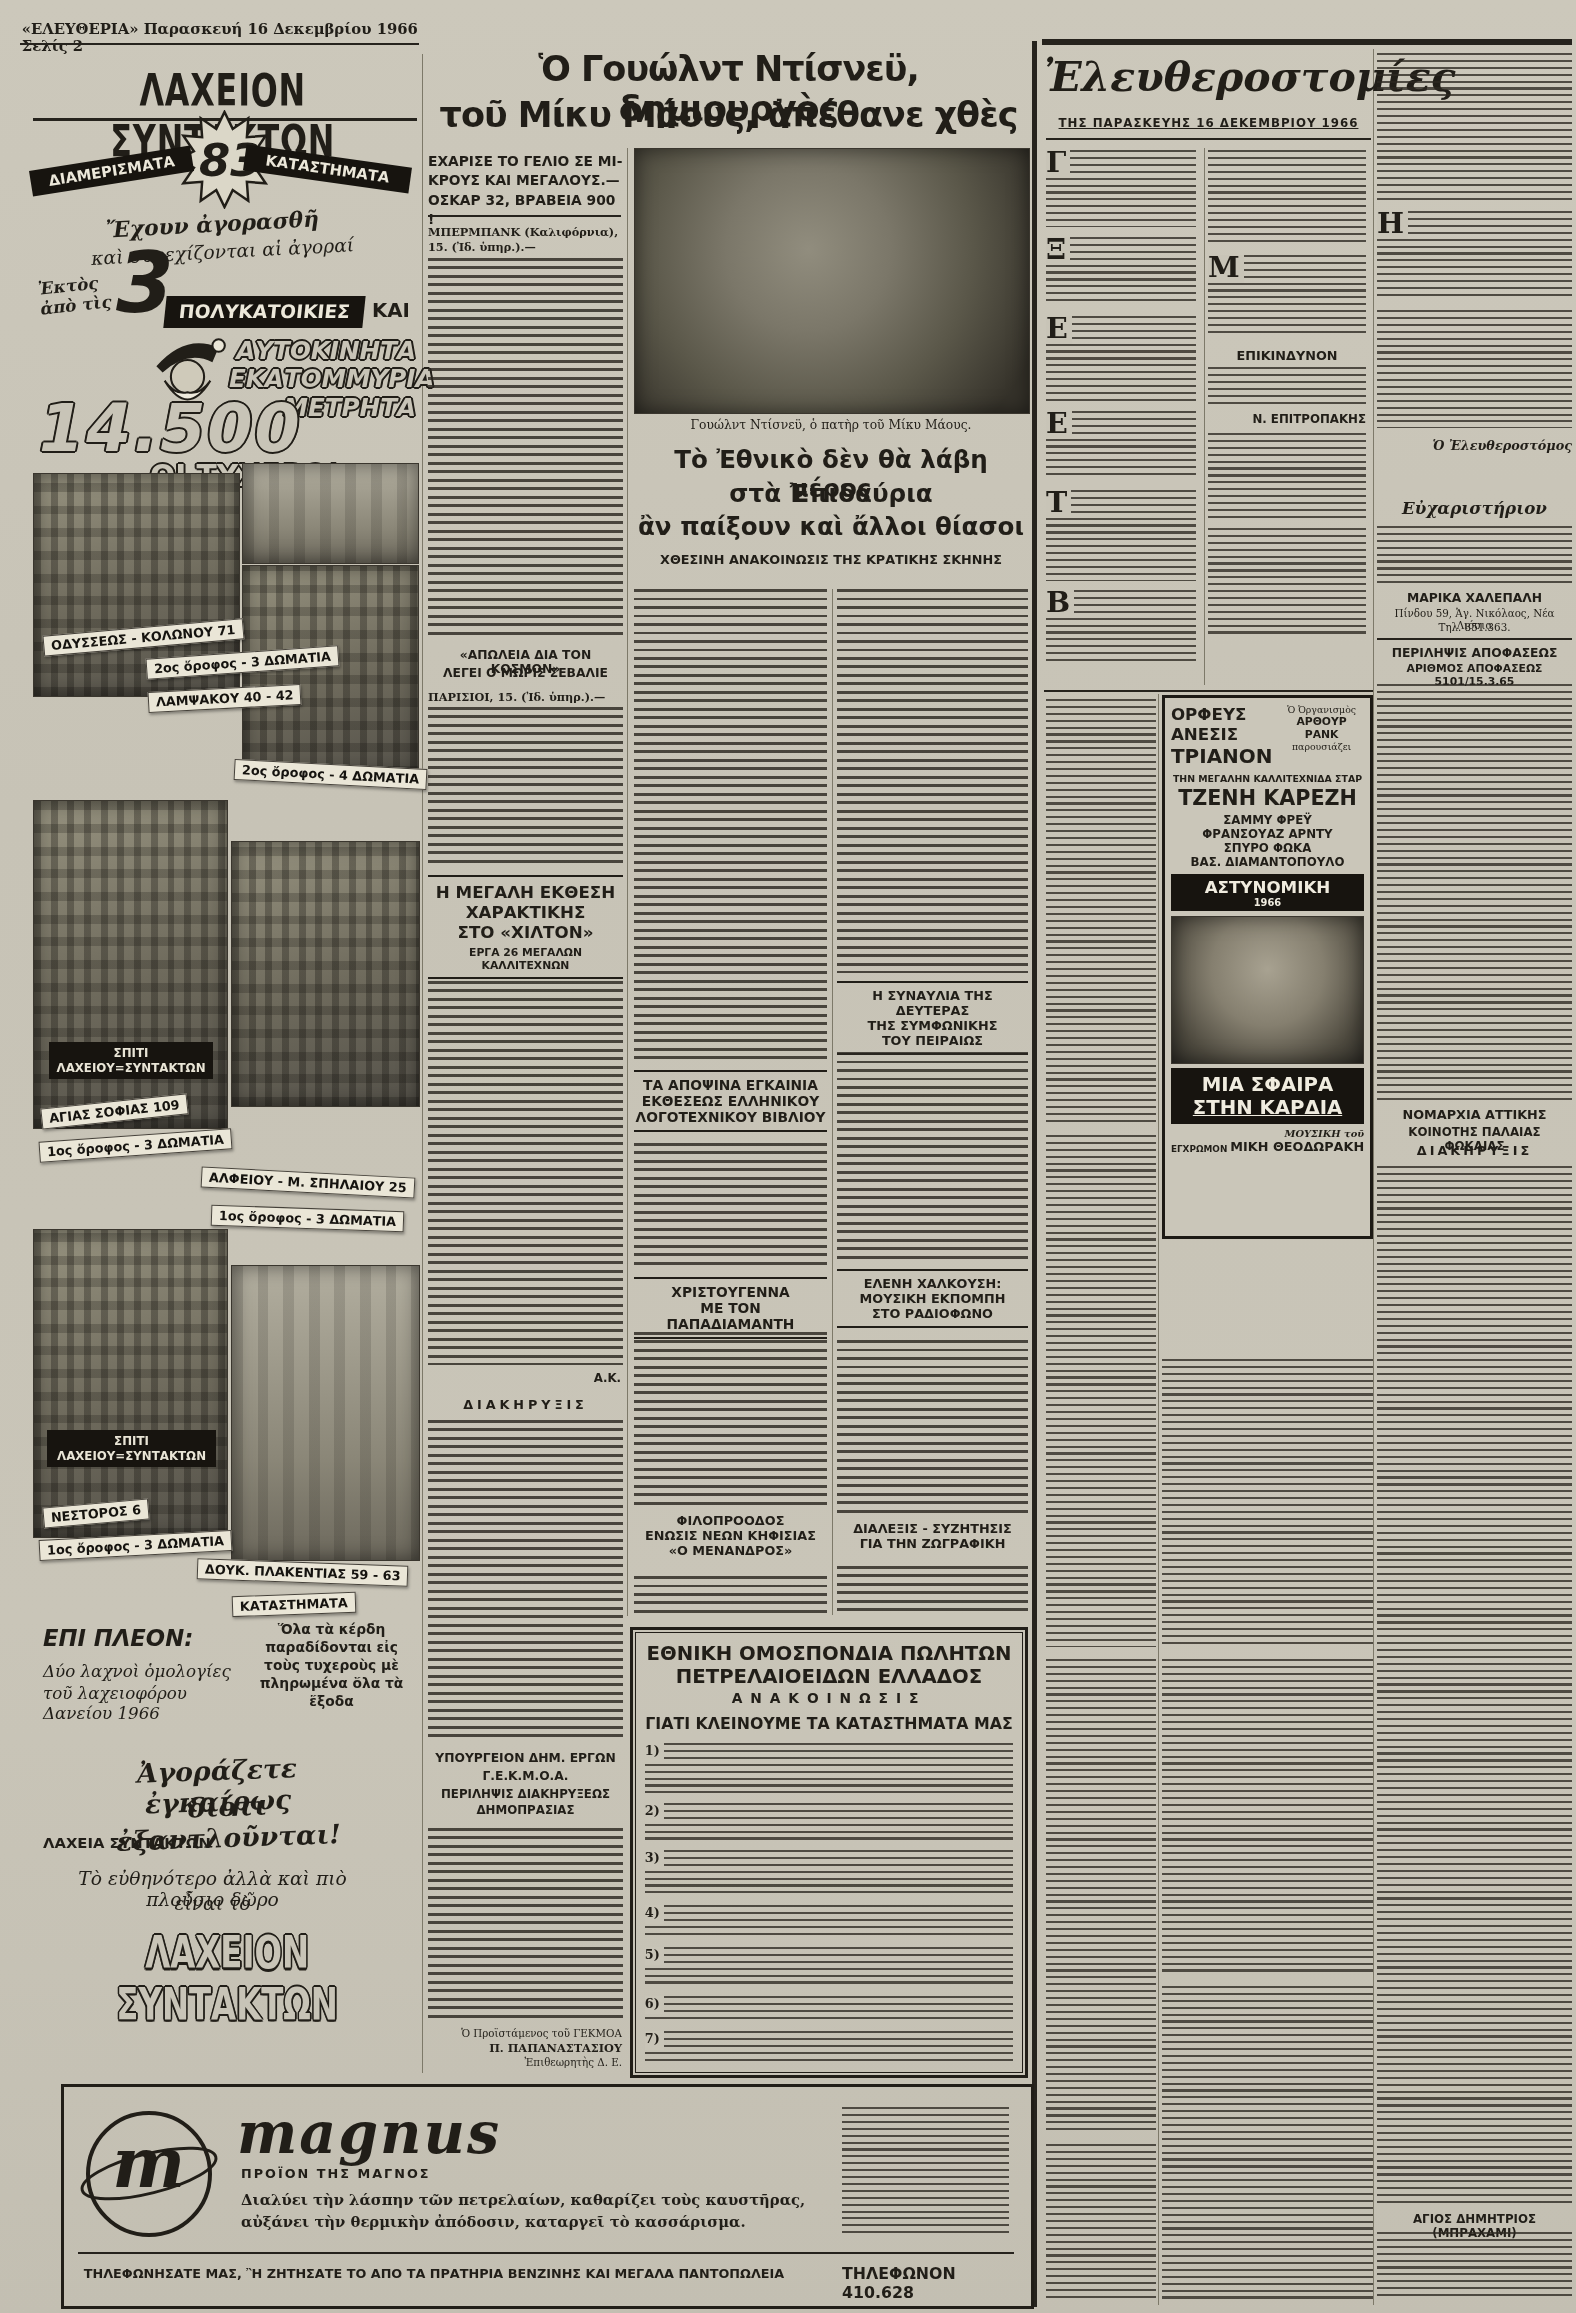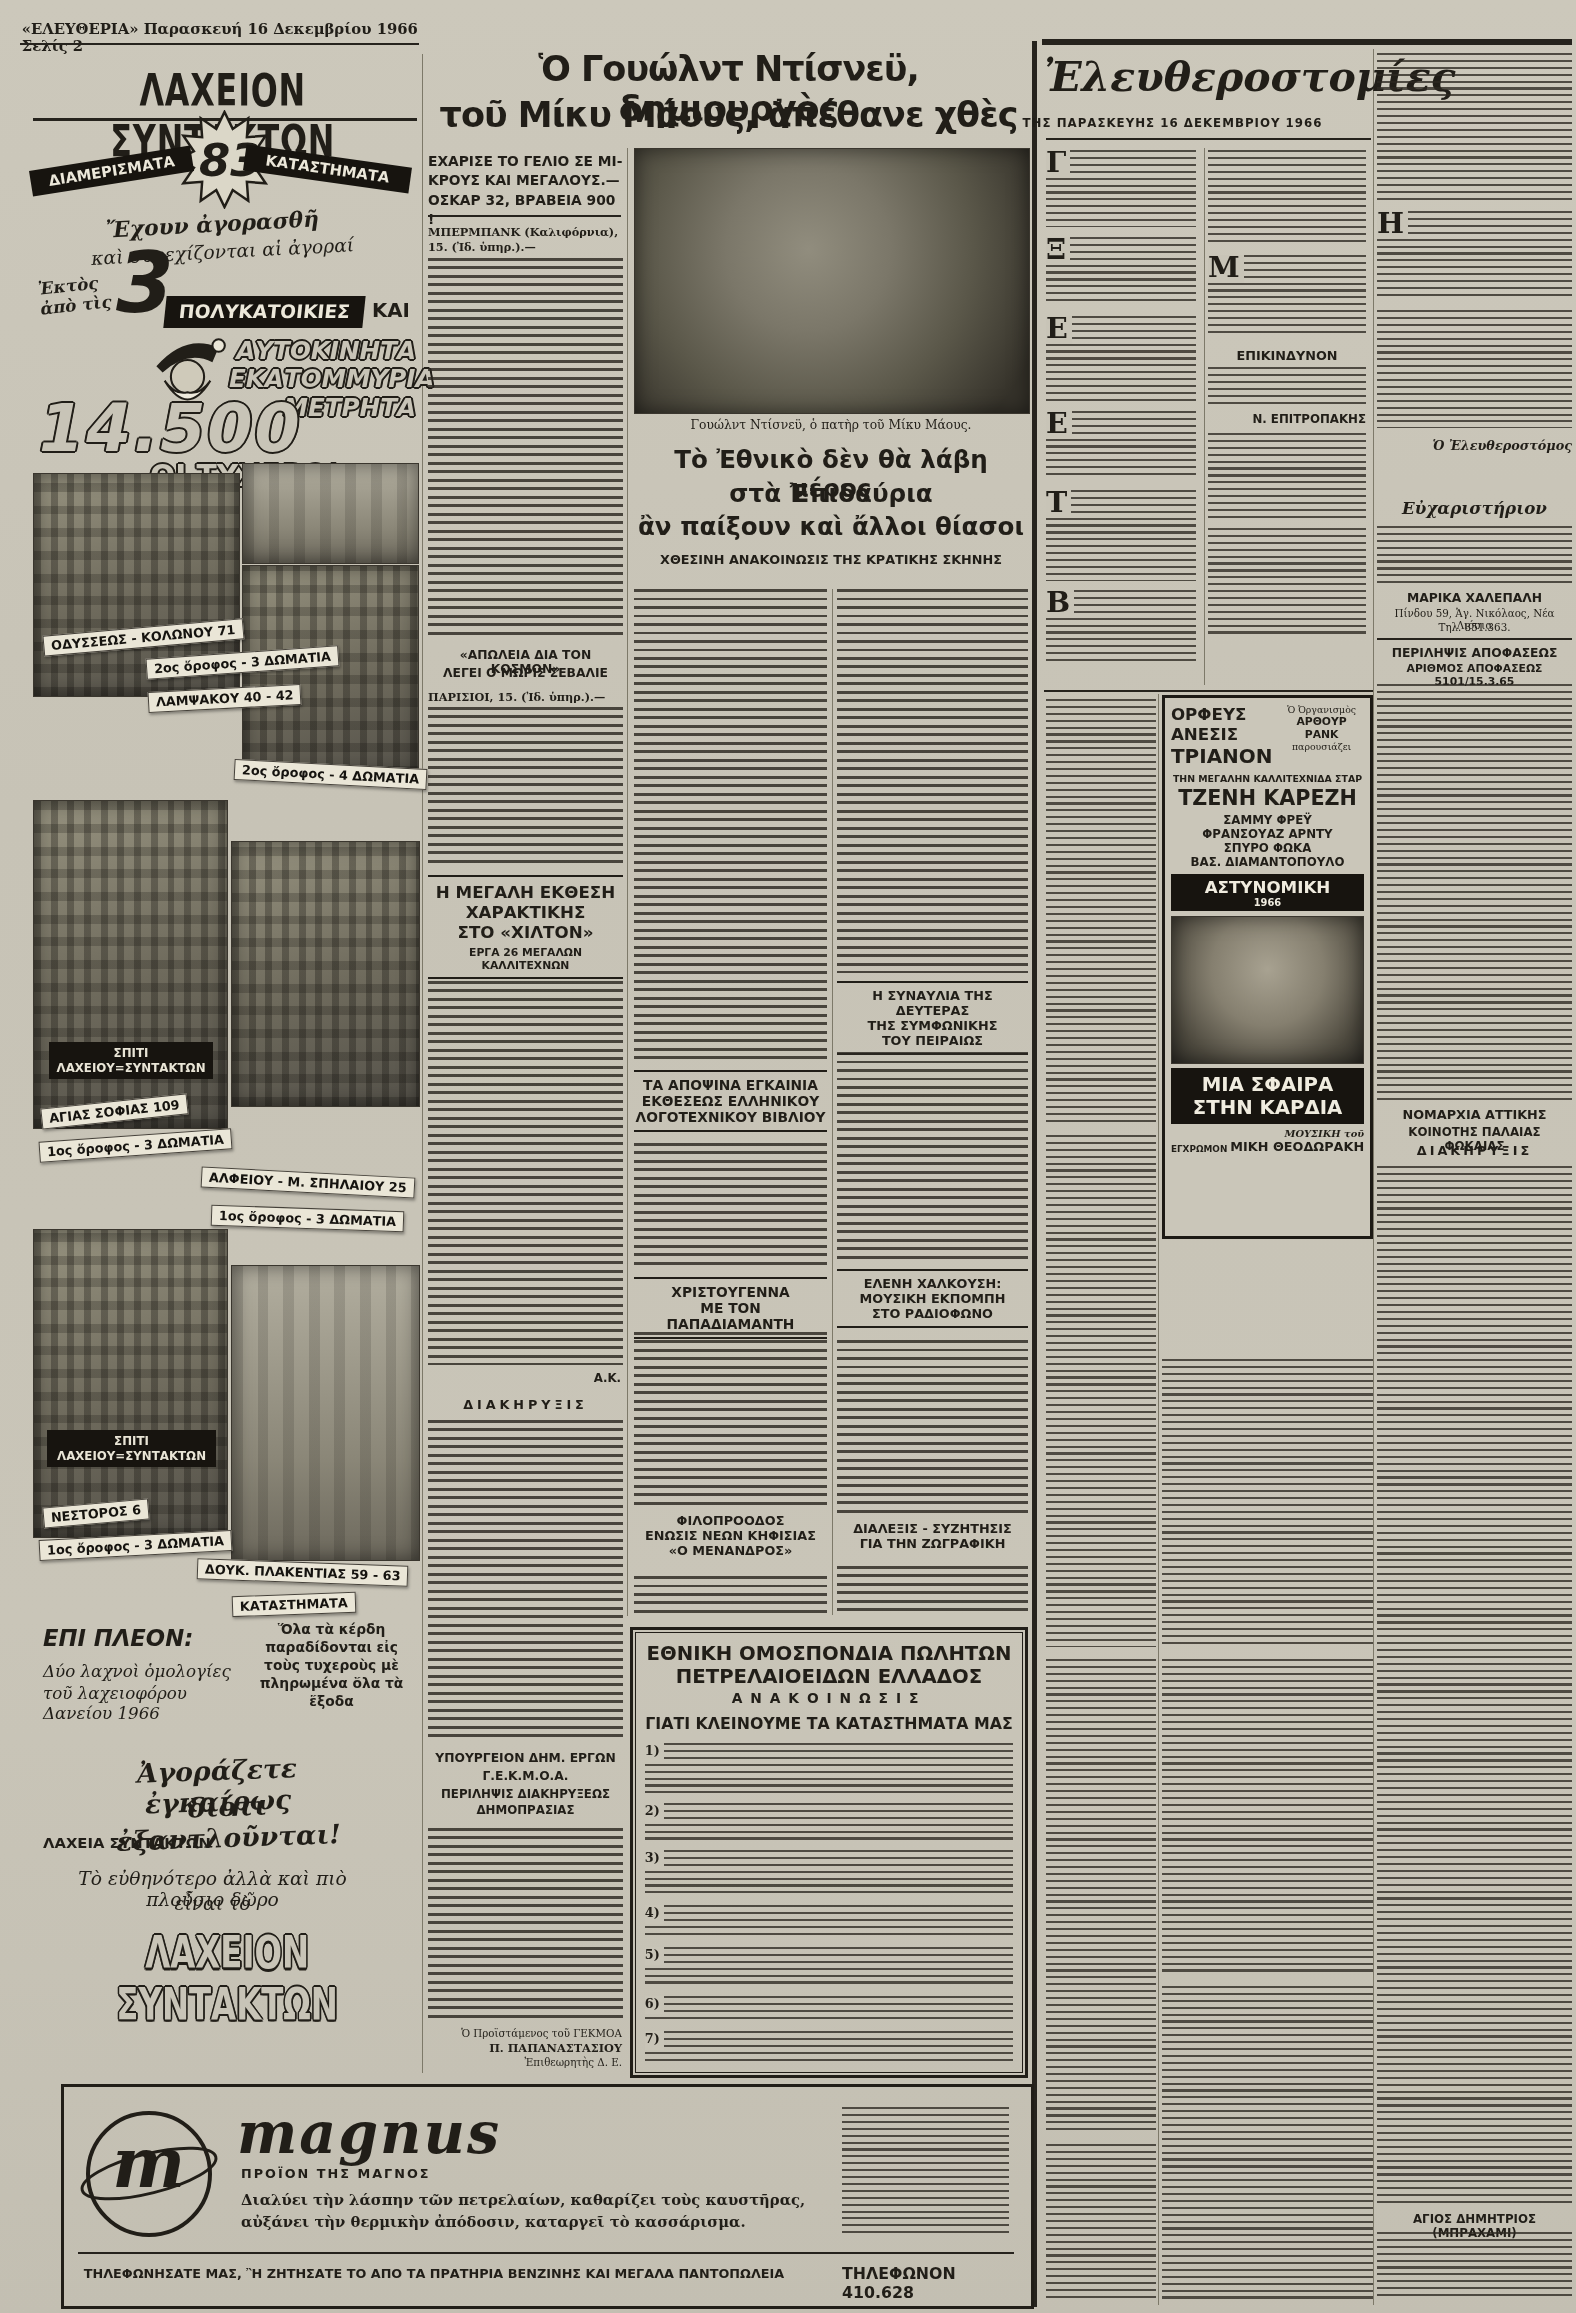--- a/index.html
+++ b/index.html
@@ -253,21 +253,21 @@
           <div class="ft2" style="height:25.6px;"></div>
         </div>
       <div class="para">
           <span class="dropcap sans" style="font-size:12.8px;line-height:1.3;">7)</span>
           <div class="ft2" style="height:29.6px;"></div>
         </div>
     </div>
   </div>
 
   <div class="abs b i c" style="left:1044px;top:53px;width:329px;font-size:41px;">Ἐλευθεροστομίες</div>
-  <div class="abs sans b c" style="left:1008px;top:116px;width:329px;font-size:11.8px;letter-spacing:1px;">ΤΗΣ ΠΑΡΑΣΚΕΥΗΣ 16 ΔΕΚΕΜΒΡΙΟΥ 1966</div>
+  <div class="abs sans b c" style="left:1044px;top:116px;width:329px;font-size:11.8px;letter-spacing:1px;text-decoration:underline;">ΤΗΣ ΠΑΡΑΣΚΕΥΗΣ 16 ΔΕΚΕΜΒΡΙΟΥ 1966</div>
   <div class="abs rule" style="left:1046px;top:138px;width:325px;height:2px;"></div>
 
   <div class="abs" style="left:1046px;top:150px;width:150px;">
     <div class="para">
         <span class="dropcap">Γ</span>
         <div class="ft2" style="height:77px;"></div>
       </div>
     <div class="para">
         <span class="dropcap">Ξ</span>
         <div class="ft2" style="height:69px;"></div>
@@ -339,21 +339,21 @@
     <div class="sans b c" style="font-size:11.8px;">ΦΡΑΝΣΟΥΑΖ ΑΡΝΤΥ</div>
     <div class="sans b c" style="font-size:11.8px;">ΣΠΥΡΟ ΦΩΚΑ</div>
     <div class="sans b c" style="font-size:11.8px;">ΒΑΣ. ΔΙΑΜΑΝΤΟΠΟΥΛΟ</div>
     <div class="blackbox c" style="margin-top:4.9px;padding:3px 0;">
       <div class="sans b" style="font-size:16.7px;">ΑΣΤΥΝΟΜΙΚΗ</div>
       <div class="sans b" style="font-size:9.9px;">1966</div>
     </div>
     <div class="photo" style="height:146px;margin-top:4.9px;background:radial-gradient(circle at 50% 36%,#a8a291 0%,#857f6f 42%,#4e4a3f 78%,#32302a 100%);"></div>
     <div class="blackbox c" style="margin-top:4.9px;padding:4.9px 0;">
       <div class="sans b" style="font-size:19.7px;">ΜΙΑ ΣΦΑΙΡΑ</div>
-      <div class="sans b" style="font-size:19.7px;">ΣΤΗΝ ΚΑΡΔΙΑ</div>
+      <div class="sans b" style="font-size:19.7px;text-decoration:underline;">ΣΤΗΝ ΚΑΡΔΙΑ</div>
     </div>
     <div style="display:flex;justify-content:space-between;align-items:flex-end;margin-top:3.9px;">
       <div class="sans b" style="font-size:8.9px;">ΕΓΧΡΩΜΟΝ</div>
       <div class="r">
         <div class="b i" style="font-size:9.9px;">ΜΟΥΣΙΚΗ τοῦ</div>
         <div class="sans b" style="font-size:12.8px;">ΜΙΚΗ ΘΕΟΔΩΡΑΚΗ</div>
       </div>
     </div>
   </div>
 

